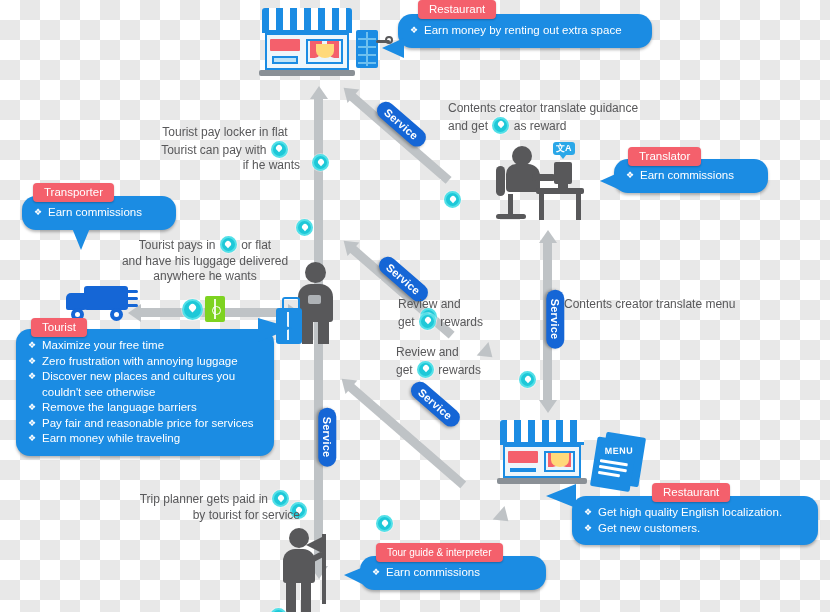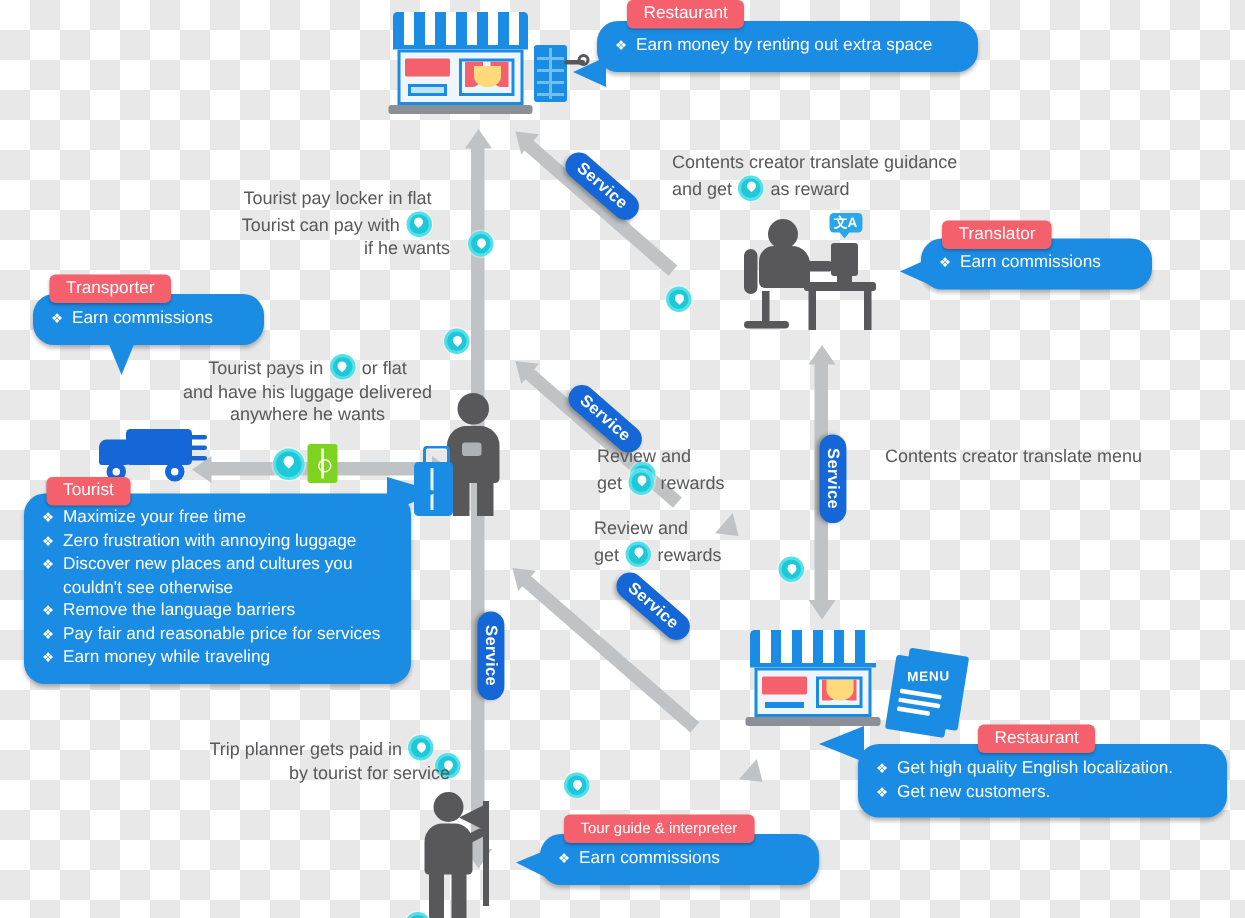--- a/index.html
+++ b/index.html
@@ -302,21 +302,21 @@
     <div>anywhere he wants</div>
   </div>
 
   <div class="note" style="left:448px;top:101px;width:200px;text-align:left;">
     <div>Contents creator translate guidance</div>
     <div>
       <span>and get </span><span class="pin"></span><span> as reward</span>
     </div>
   </div>
 
-  <div class="note" style="left:564px;top:297px;width:196px;text-align:left;margin-left:26px;">
+  <div class="note" style="left:564px;top:297px;width:196px;text-align:left;">
     <div>Contents creator translate menu</div>
   </div>
 
   <div class="note" style="left:398px;top:297px;width:110px;text-align:left;">
     <div>Review and</div>
     <div>
       <span>get </span><span class="pin"></span><span> rewards</span>
     </div>
   </div>
 

